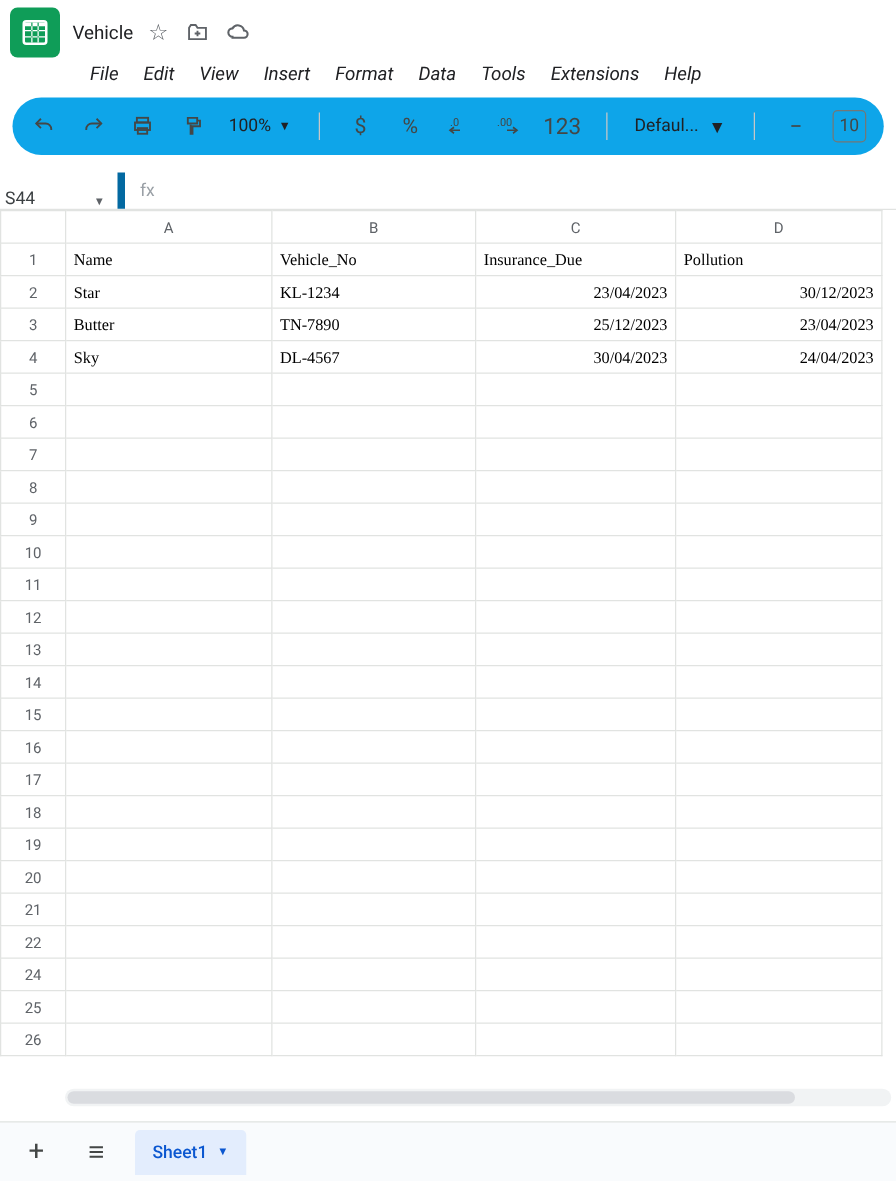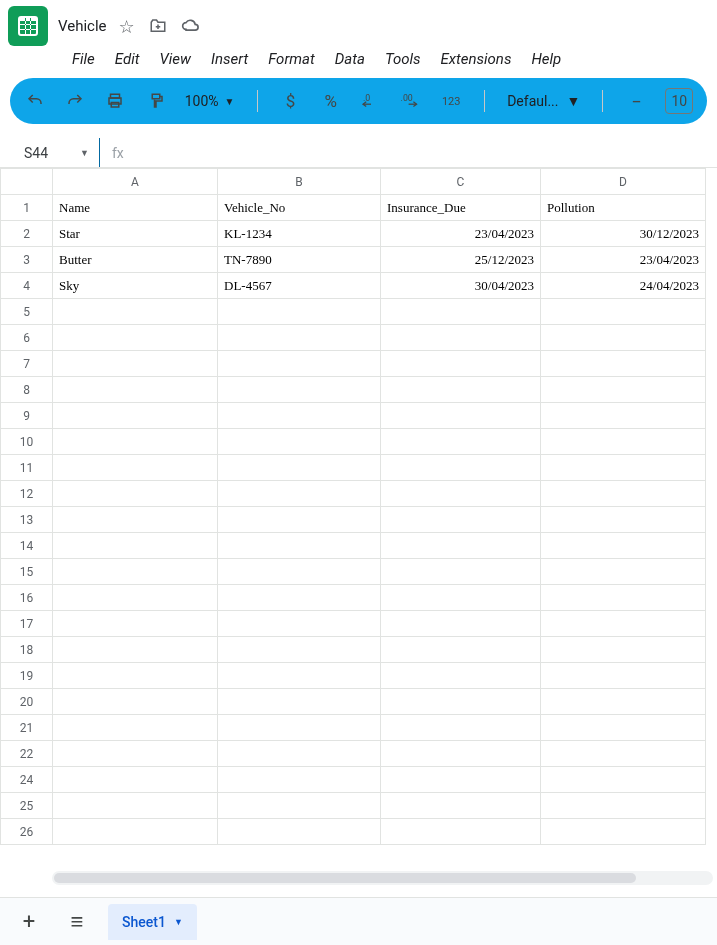--- a/index.html
+++ b/index.html
@@ -18,21 +18,21 @@
 .toolbar { margin: 0 10px; background: #0ea5e9; border-radius: 24px; height: 46px; display: flex; align-items: center; padding: 0 14px; gap: 18px; color: #444746; }
 .tb-btn { width: 26px; height: 26px; display: flex; align-items: center; justify-content: center; cursor: pointer; font-size: 17px; }
 .tb-sep { width: 1px; height: 22px; background: #c7c7c7; margin: 0 4px; }
 .zoom { font-size: 14px; color: #202124; display: flex; align-items: center; gap: 6px; }
 .zoom .dd { font-size: 10px; }
 .font-select { font-size: 14px; color: #202124; display: flex; align-items: center; gap: 8px; justify-content: center; }
 .font-size-box { border: 1px solid #747775; border-radius: 4px; width: 32px; height: 26px; display: flex; align-items: center; justify-content: center; font-size: 14px; }
 .minus { font-size: 18px; padding: 0 6px; }
 
 .namebox-row { display: flex; align-items: center; height: 30px; margin-top: 14px; border-bottom: 1px solid #e1e3e1; }
-.namebox { width: 100px; display: flex; align-items: center; justify-content: space-between; padding: 0 10px 0 24px; font-size: 14px; color: #3c4043; border-right: 1px solid #0369a1; height: 100%; }
+.namebox { width: 100px; display: flex; align-items: flex-end; justify-content: space-between; padding: 0 10px 0 4px; font-size: 14px; color: #3c4043; border-right: 6px solid #0369a1; height: 100%; }
 .namebox .dd { font-size: 9px; color: #5f6368; }
 .fx { padding: 0 12px; color: #9aa0a6; font-size: 14px; }
 
 .grid-wrap { position: relative; height: 700px; overflow: hidden; }
 table.sheet { border-collapse: collapse; table-layout: fixed; }
 table.sheet th, table.sheet td { border: 1px solid #e1e3e1; font-size: 13px; font-weight: normal; height: 26px; }
 table.sheet th { background: #fff; color: #5f6368; text-align: center; font-size: 12px; }
 th.corner { width: 52px; background: #fff; border-top: none; border-left: none; }
 th.rowhdr { width: 52px; text-align: center; color: #5f6368; font-size: 12px; }
 td.cell { padding: 0 6px; font-family: "Times New Roman", serif; font-size: 15px; color: #000; }
@@ -131,21 +131,21 @@
         <path d="M2 14h10" stroke="#444746" stroke-width="1.6"></path>
       </svg>
     </div>
   <div class="tb-btn">
       <svg width="22" height="16" viewBox="0 0 26 20">
         <text x="0" y="10" font-size="11" fill="#444746">.00</text>
         <path d="M16 11l4 3-4 3" fill="none" stroke="#444746" stroke-width="1.6"></path>
         <path d="M20 14H10" stroke="#444746" stroke-width="1.6"></path>
       </svg>
     </div>
-  <div class="tb-btn" style="font-size:11px">123</div>
+  <div class="tb-btn" style="font-size:18px">123</div>
   <div class="tb-sep"></div>
   <div class="font-select">
       <span>Defaul...</span>
       <span class="dd">▼</span>
     </div>
   <div class="tb-sep"></div>
   <div class="minus">−</div>
   <div class="font-size-box">10</div>
 </div>
 

